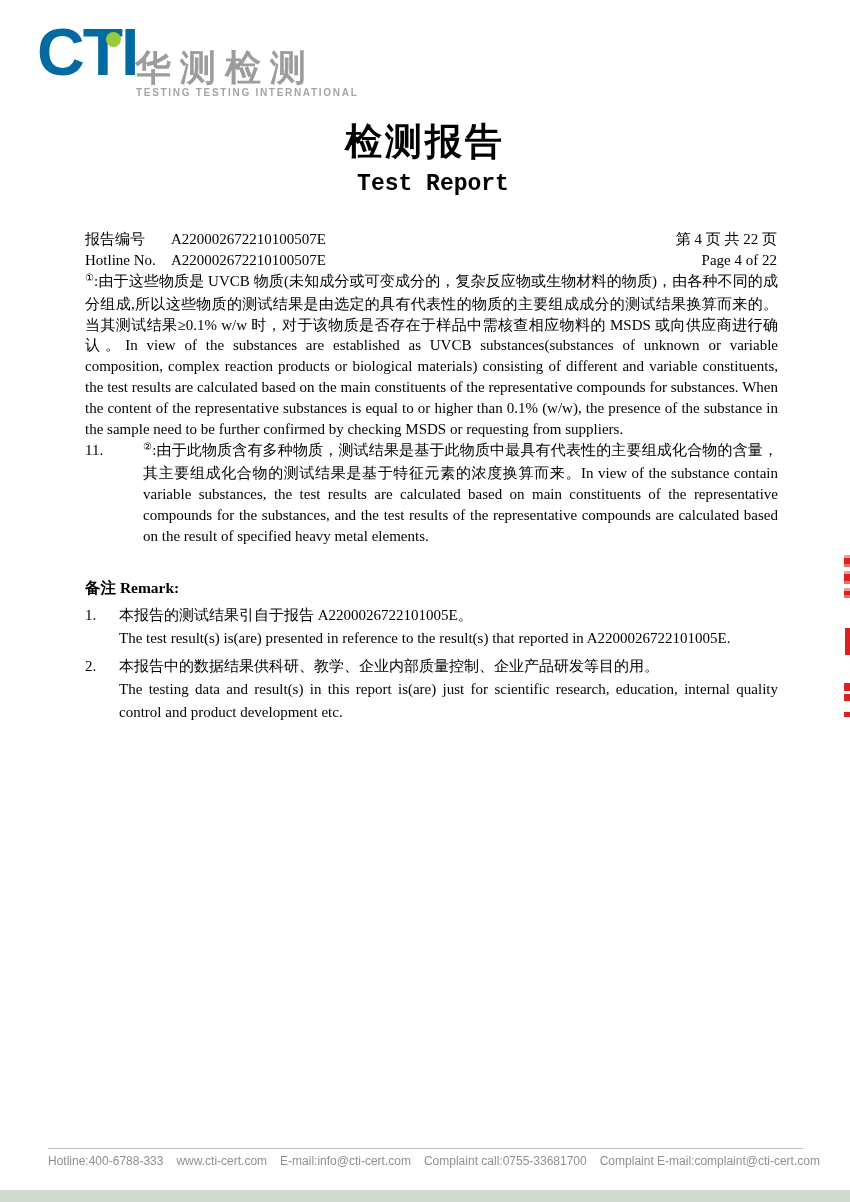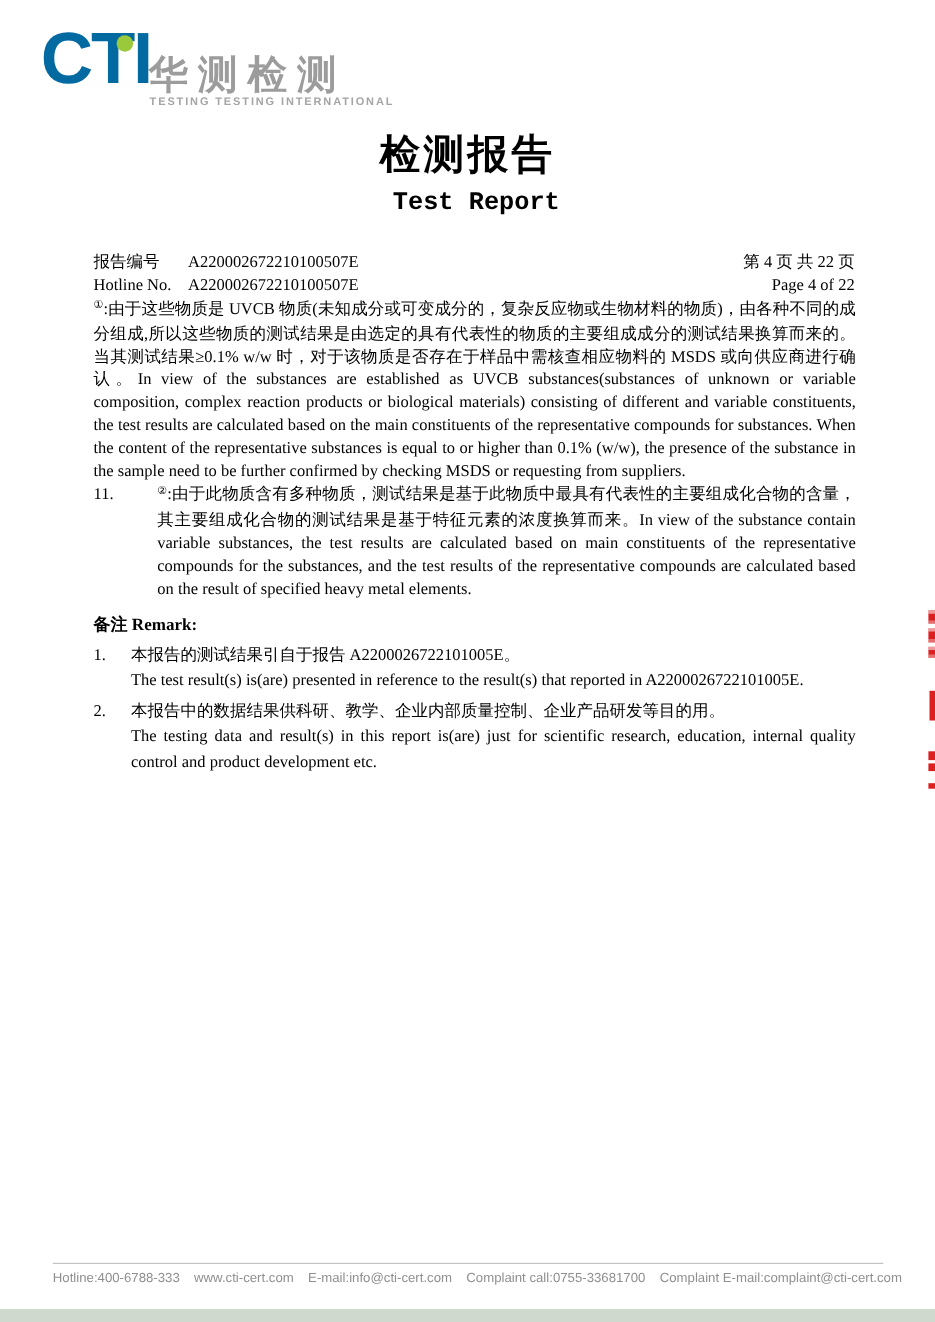--- a/index.html
+++ b/index.html
@@ -41,21 +41,21 @@
   .ri-value { flex:1; }
   .ri-page { text-align:right; white-space:nowrap; }
   
   .content { position:absolute; left:85px; right:72px; top:271px; font-size:15px; }
   .note { display:flex; }
   .note + .note { margin-top:1px;gap:24px; }
   .note-num { width:34px; flex:none; line-height:20.8px; }
   .note-body { flex:1; text-align:justify; line-height:20.8px; }
   .sup { font-size:10px; position:relative; top:-5px; }
   
-  .remark { margin-top:12px; }
+  .remark { margin-top:31px; }
   .remark-h { font-weight:bold; font-size:15.5px; line-height:22px; }
   .remark-item { display:flex; margin-top:5px; }
   .remark-num { width:34px; flex:none; line-height:23px; }
   .remark-body { flex:1; line-height:23px; }
   .remark-en { text-align:justify; }
   
   .edge-stamp { position:absolute; right:0; top:552px; width:8px; height:175px; }
   .frag { position:absolute; right:0; background:#dc2020; }
   .f1 { top:3px;   width:6px; height:12px; }
   .f2 { top:19px;  width:6px; height:13px; }

